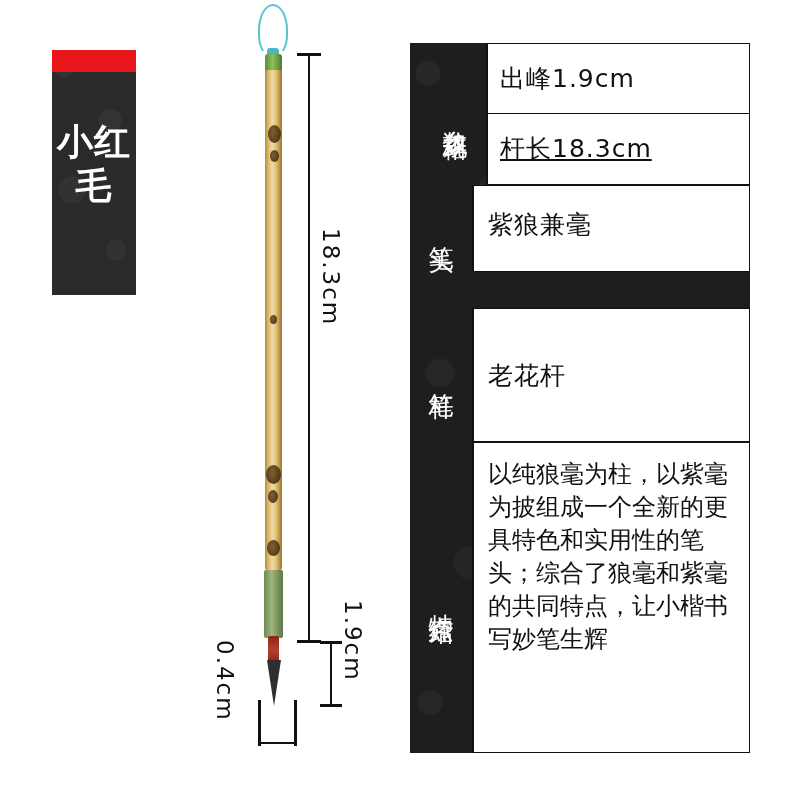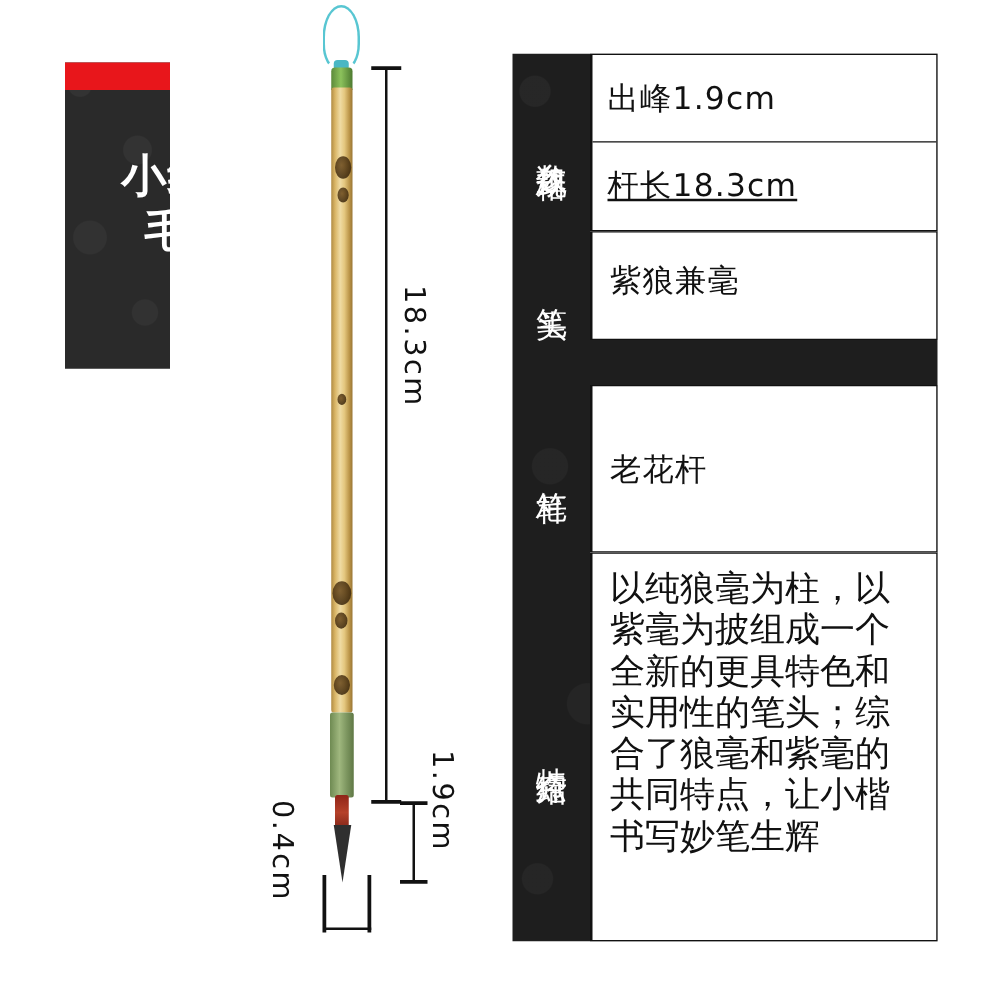--- a/index.html
+++ b/index.html
@@ -43,21 +43,20 @@
     top: 70px;
     left: 0;
     width: 84px;
     color: #ffffff;
     font-size: 36px;
     line-height: 44px;
     text-align: center;
     letter-spacing: 1px;
     font-family: "DejaVu Sans", sans-serif;
     font-weight: bold;
-    padding-left: 40px;
   }
 
   
   #brush-area {
     position: absolute;
     left: 210px;
     top: 0;
     width: 190px;
     height: 800px;
   }
@@ -175,21 +174,21 @@
       radial-gradient(circle at 20px 660px, rgba(255,255,255,0.035) 0 12px, transparent 13px);
     display: flex;
     flex-direction: column;
     box-sizing: border-box;
   }
   .spec-row {
     display: flex;
     flex-direction: row;
     align-items: stretch;
   }
-  .row-params { height: 148px; }
+  .row-params { height: 148px; margin-left: 14px; }
   .row-head   { height: 92px; }
   .row-shaft  { height: 140px; margin-top: 36px; }
   .row-feat   { height: 325px; }
 
   .row-label {
     width: 62px;
     flex: 0 0 62px;
     display: flex;
     align-items: center;
     justify-content: center;
@@ -232,24 +231,24 @@
     font-family: "DejaVu Sans", sans-serif;
     letter-spacing: 1px;
   }
   .plain-cell.top-align {
     align-items: flex-start;
     padding-top: 22px;
   }
   .feature-cell {
     flex: 1 1 auto;
     padding: 14px 10px 10px 14px;
-    font-size: 28px;
+    font-size: 24px;
     line-height: 33px;
     color: #111;
-    font-family: Liberation Mono, monospace;
+    font-family: Liberation Sans, sans-serif;
     letter-spacing: 0px;
   }
 </style>
 </head>
 <body>
 
 <div id="name-badge">
   <div class="redbar"></div>
   <div class="badge-text">小红毛</div>
 </div>

